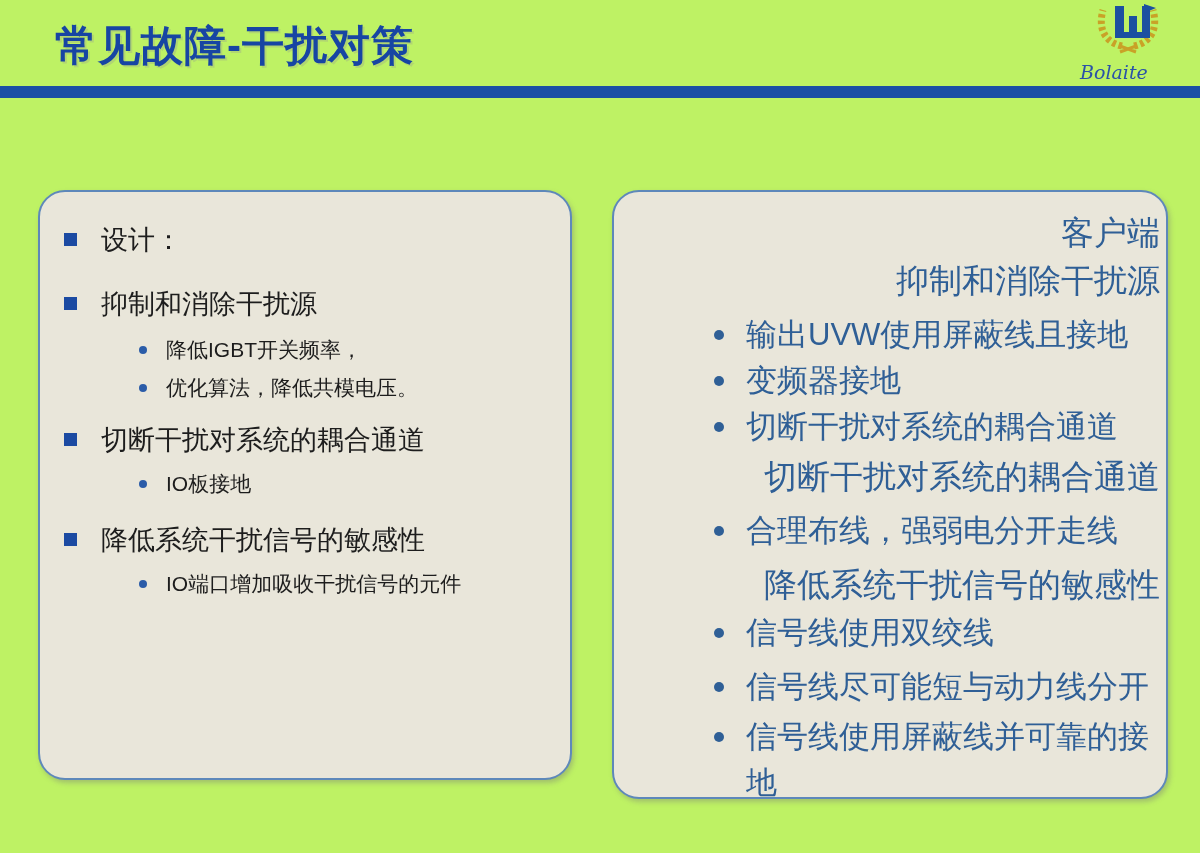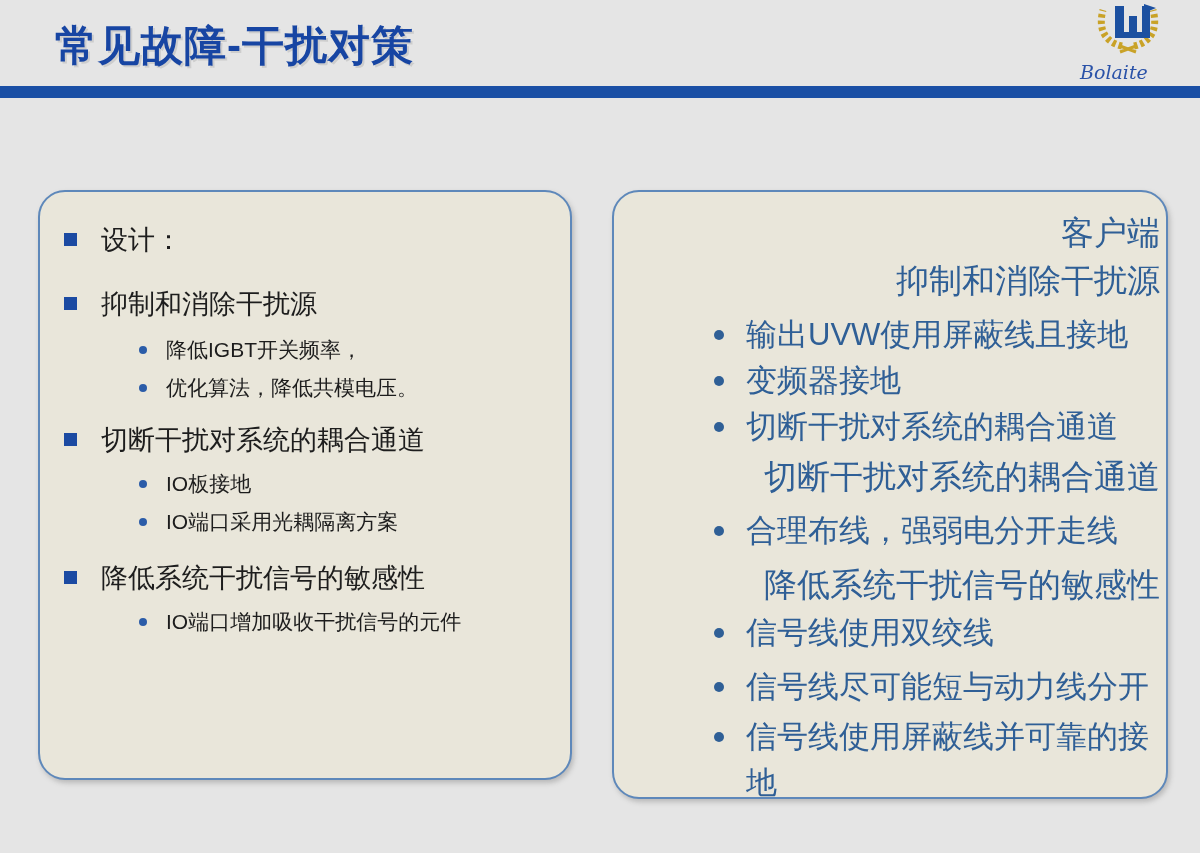--- a/index.html
+++ b/index.html
@@ -1,17 +1,17 @@
 <!DOCTYPE html>
 <html><head>
 <meta charset="utf-8">
 <style>
   html,body{margin:0;padding:0;background:#ffffff;}
   .slide{
-    position:relative;width:1200px;height:853px;background:#e5e5e5;
+    position:relative;width:1200px;height:853px;background:#bef264;
     font-family:"Liberation Sans","DejaVu Sans",sans-serif;overflow:hidden;
   }
   
   .page-title{
     position:absolute;left:55px;top:20px;margin:0;
     font-size:42px;line-height:52px;font-weight:bold;color:#1745a3;
     letter-spacing:1px;text-shadow:2px 2px 0 rgba(150,150,150,.30);
     white-space:nowrap;
   }
   .title-bar{
@@ -88,24 +88,20 @@
         <span class="txt">优化算法，降低共模电压。</span>
       </div>
     <div class="row l1 m16">
         <span class="sq"></span>
         <span class="txt">切断干扰对系统的耦合通道</span>
       </div>
     <div class="row l2 m8">
         <span class="dot"></span>
         <span class="txt">IO板接地</span>
       </div>
-    <div class="row l2 m6">
-        <span class="dot"></span>
-        <span class="txt">IO端口采用光耦隔离方案</span>
-      </div>
     <div class="row l1 m20">
         <span class="sq"></span>
         <span class="txt">降低系统干扰信号的敏感性</span>
       </div>
     <div class="row l2 m8">
         <span class="dot"></span>
         <span class="txt">IO端口增加吸收干扰信号的元件</span>
       </div>
   </section>
 

